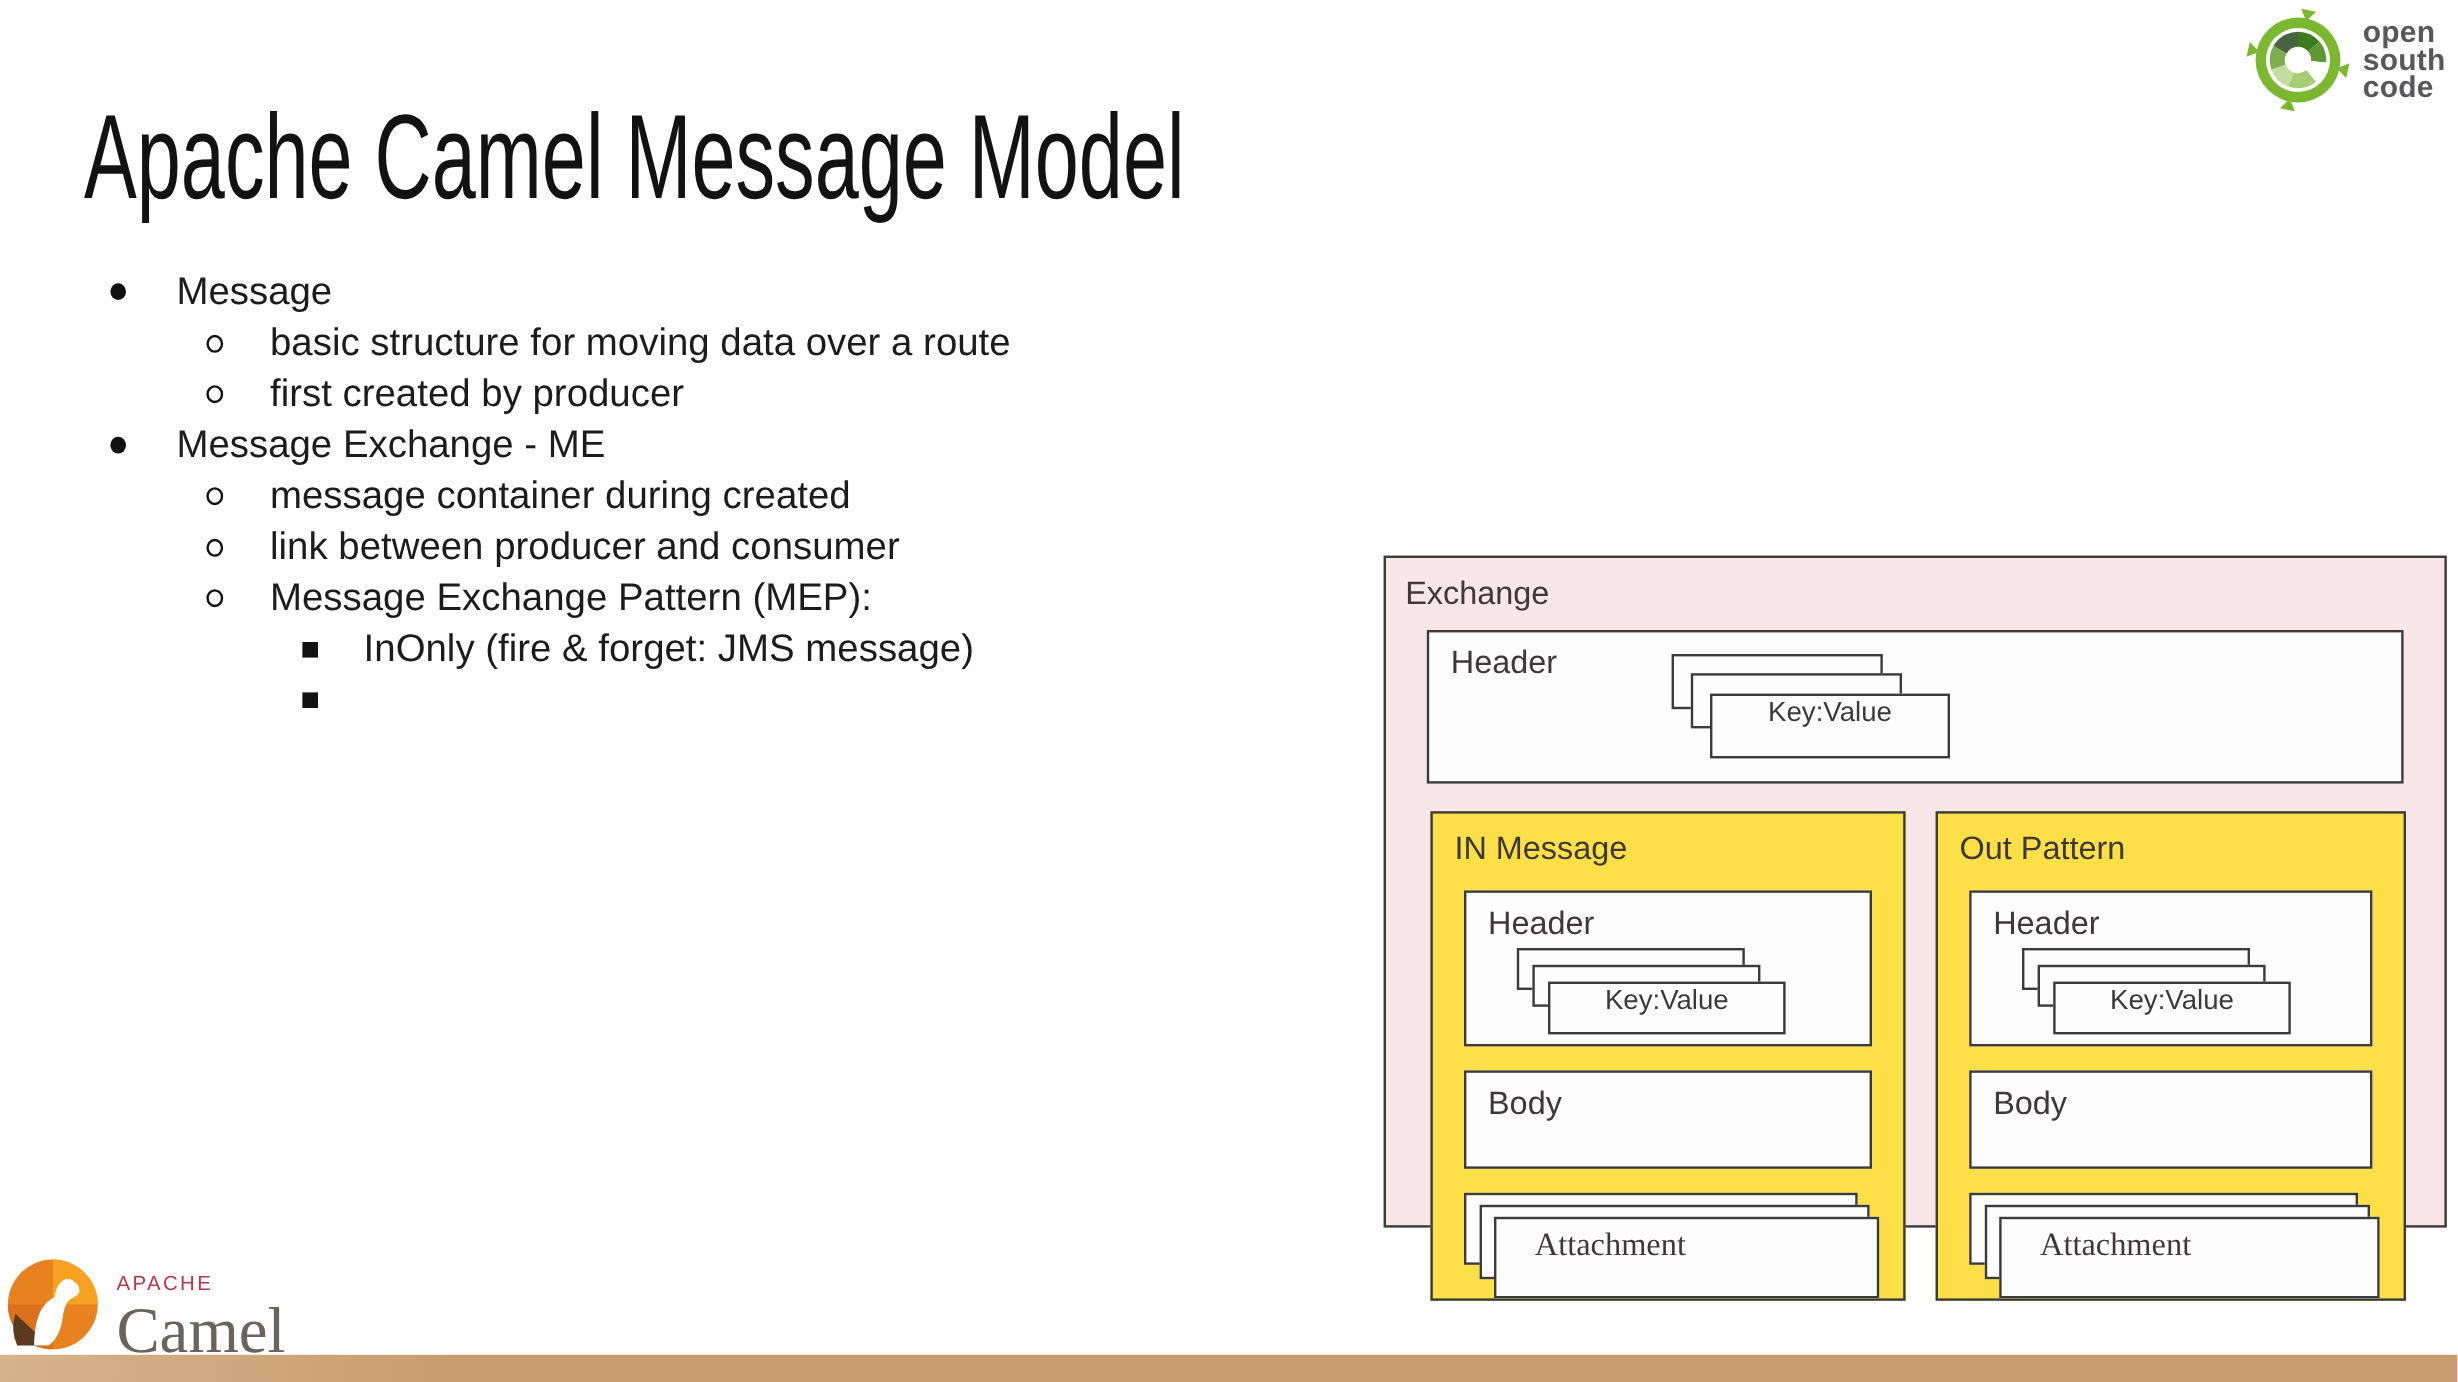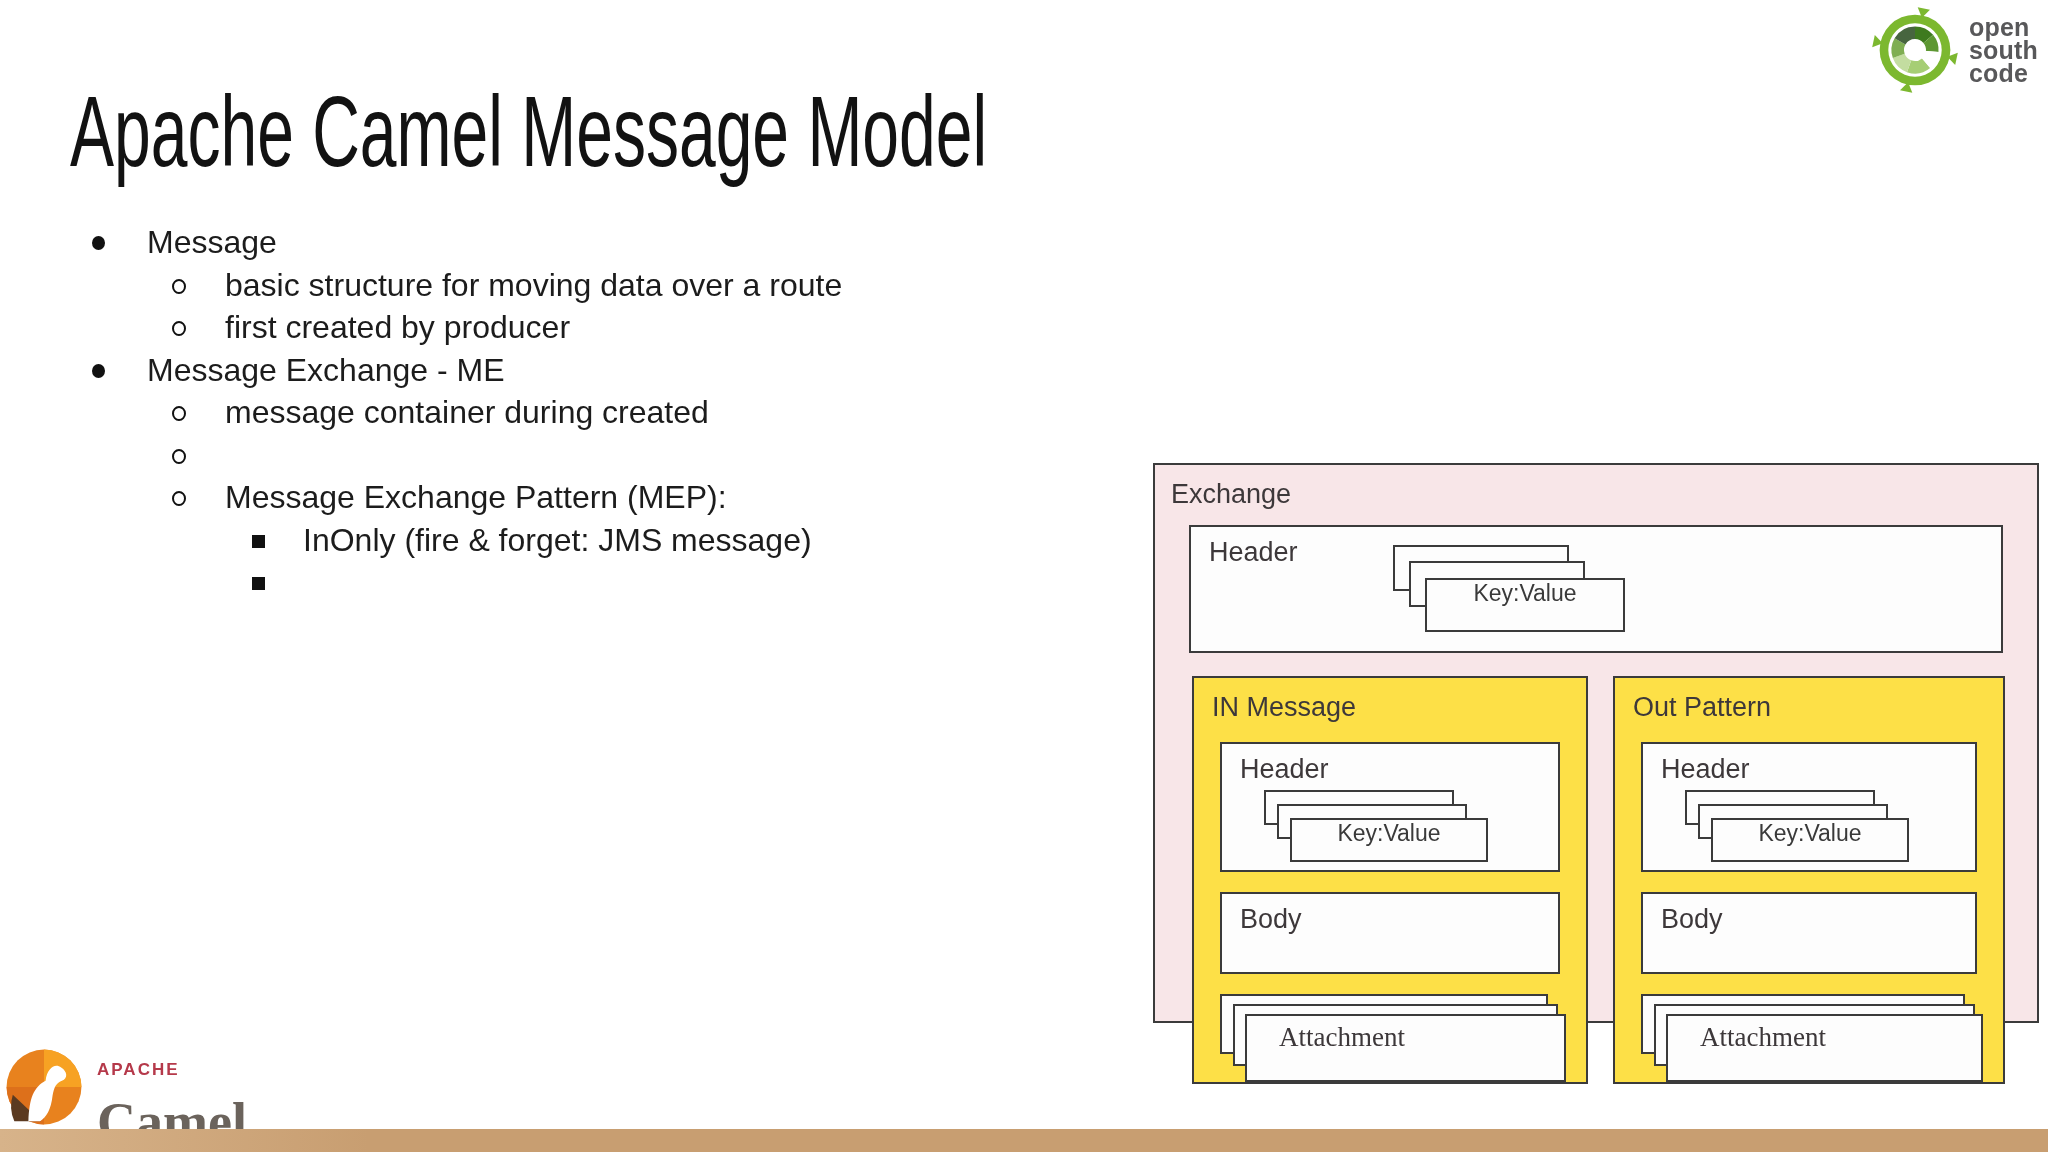--- a/index.html
+++ b/index.html
@@ -84,25 +84,25 @@
   .stack.attach .card{justify-content:flex-start;align-items:flex-start;}
   .stack.attach .c1{left:0;top:0;right:8px;height:60px;}
   .stack.attach .c2{left:13px;top:10px;right:-2px;height:62px;}
   .stack.attach .c3{left:25px;top:20px;right:-10px;height:68px;padding:6px 0 0 32px;font-family:Liberation Serif, serif;}
 
   
   .camel{position:absolute;left:5px;top:1048px;display:flex;align-items:flex-start;}
   .camel-emblem{width:78px;height:78px;}
   .camel-words{margin-left:14px;display:flex;flex-direction:column;}
   .apache-txt{
-    font-size:17px;font-weight:700;color:#b5394a;letter-spacing:2px;margin-top:12px;
+    font-size:17px;font-weight:400;color:#b5394a;letter-spacing:2px;margin-top:12px;
   }
   .camel-txt{
     font-family:"Liberation Serif",serif;font-size:54px;color:#6b635c;
-    line-height:50px;margin-top:17px;font-weight:bold;
+    line-height:50px;margin-top:4px;
   }
 
   
   .bottom-bar{
     position:absolute;left:0;bottom:0;width:2048px;height:23px;
     background:linear-gradient(90deg,#d7b38a 0%,#c89e71 18%,#c89e71 100%);
   }
 </style>
 </head>
 <body>
@@ -153,20 +153,21 @@
   <div class="b-row l1">
     <span class="marker"></span>
     <span class="txt">Message Exchange - ME</span>
   </div>
   <div class="b-row l2">
     <span class="marker"></span>
     <span class="txt">message container during created</span>
   </div>
   <div class="b-row l2">
     <span class="marker"></span>
+    <span class="txt">link between producer and consumer</span>
   </div>
   <div class="b-row l2">
     <span class="marker"></span>
     <span class="txt">Message Exchange Pattern (MEP):</span>
   </div>
   <div class="b-row l3">
     <span class="marker"></span>
     <span class="txt">InOnly (fire &amp; forget: JMS message)</span>
   </div>
   <div class="b-row l3">

